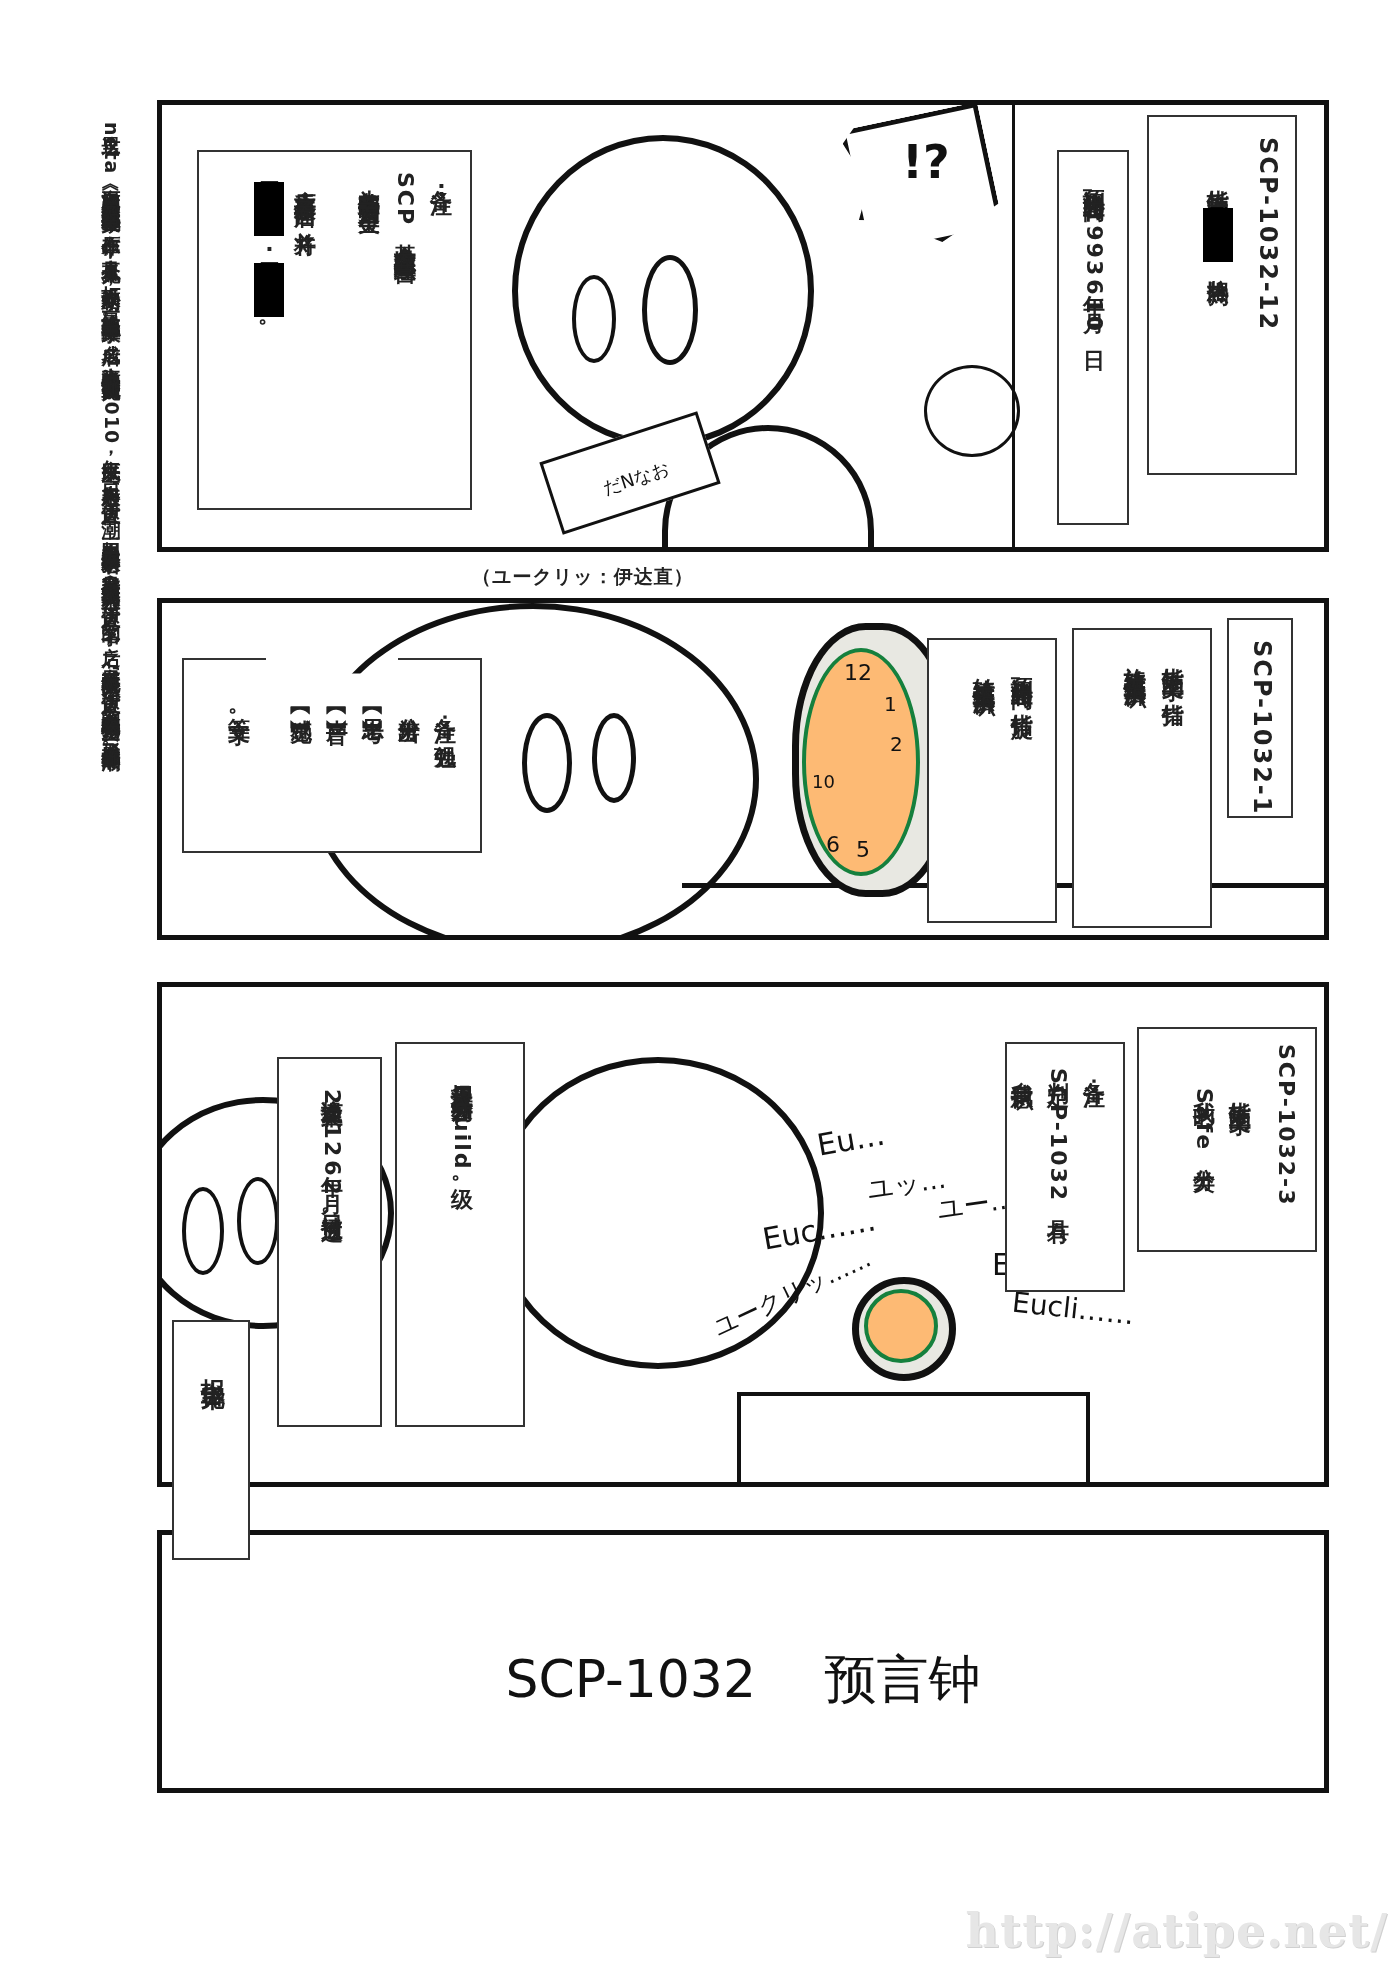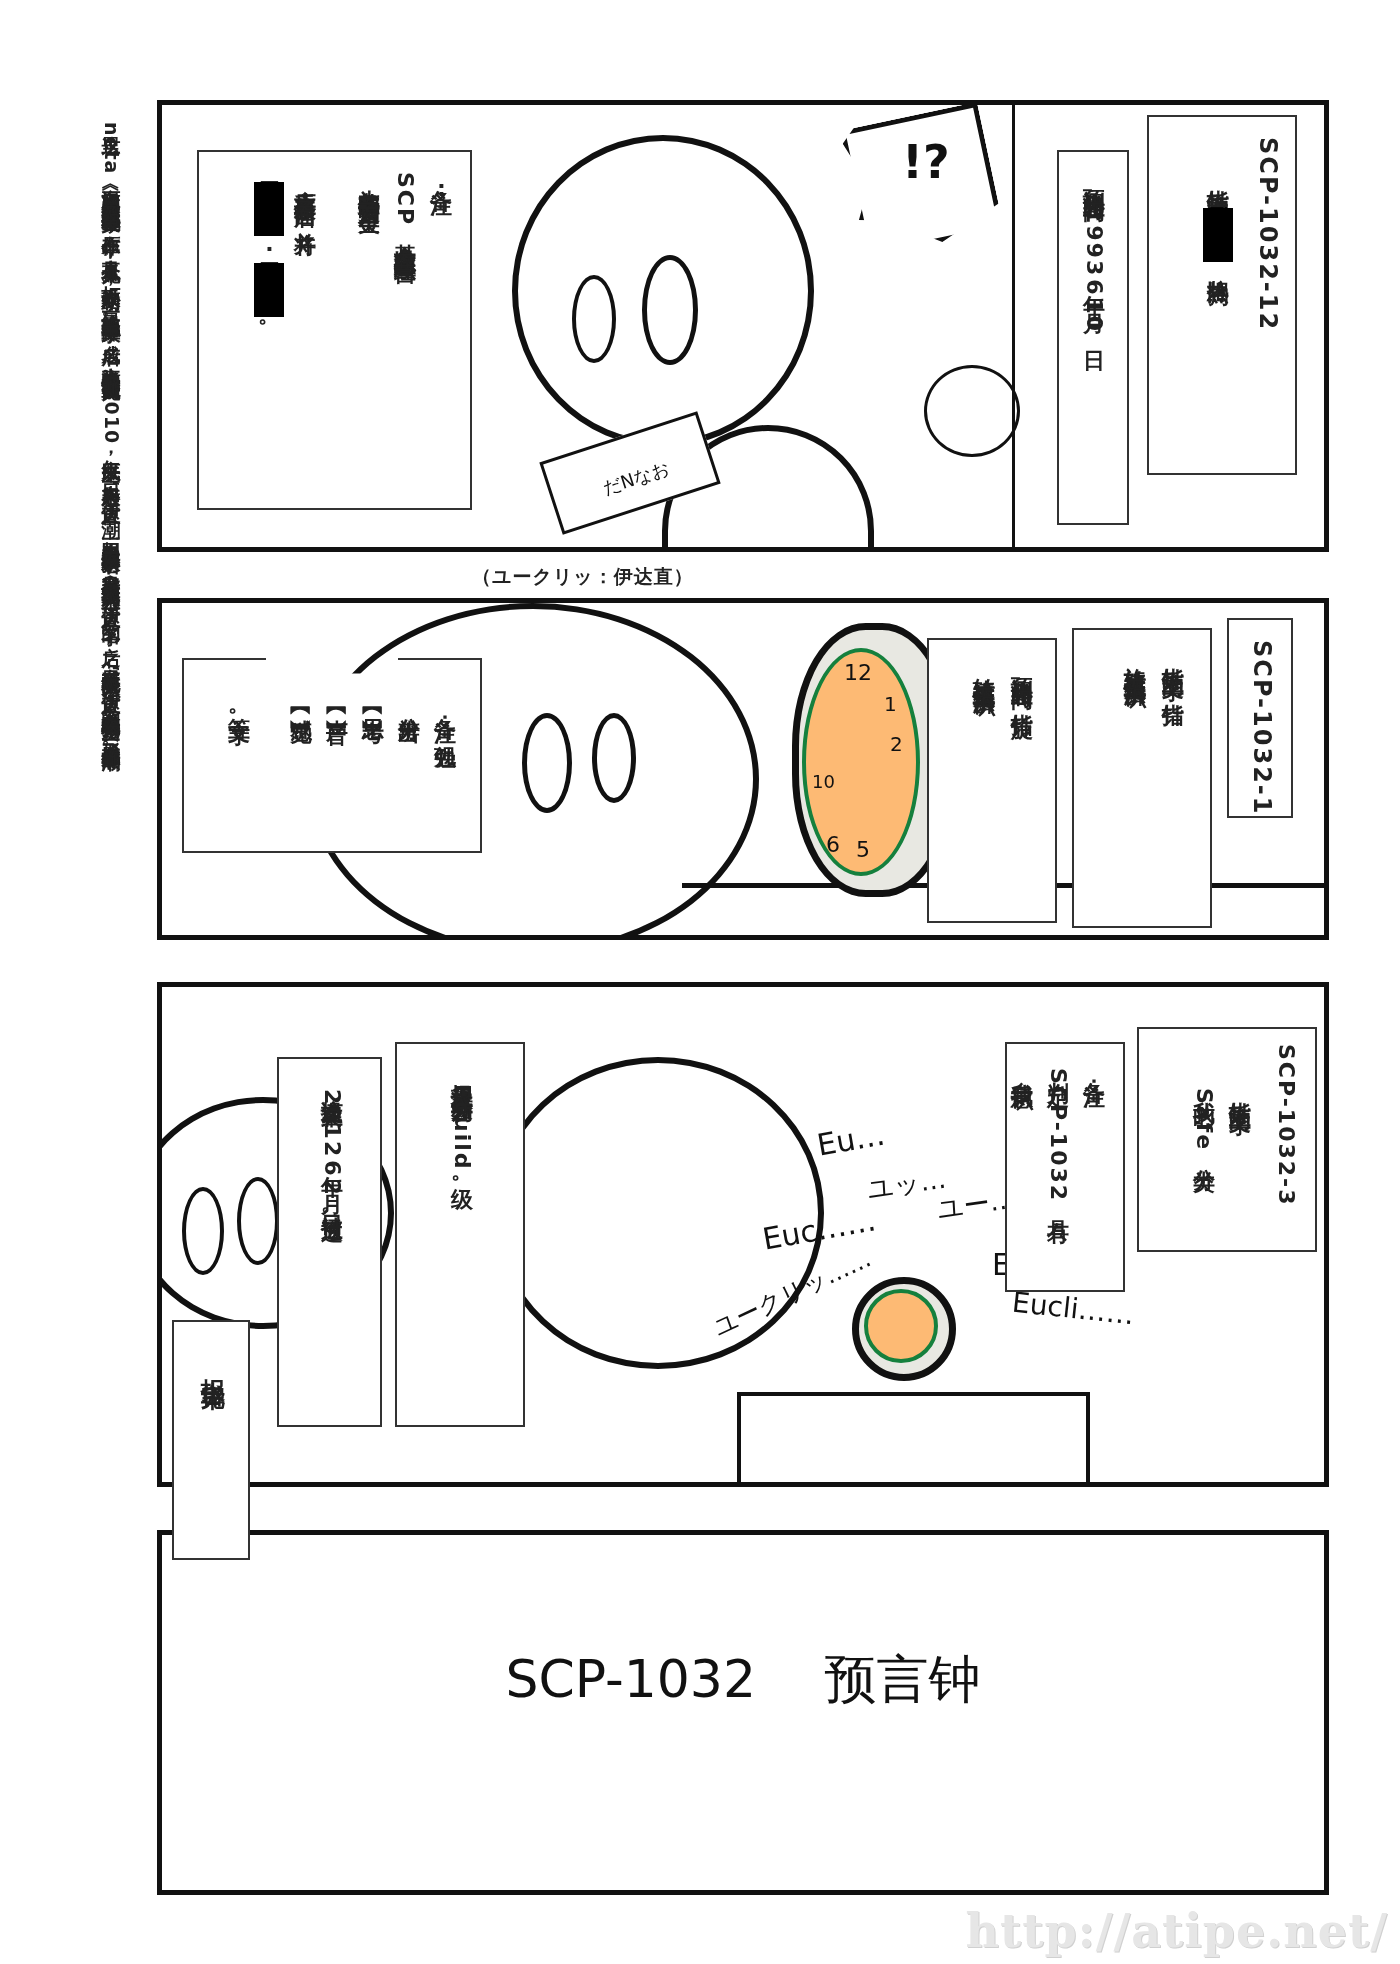--- a/index.html
+++ b/index.html
@@ -171,17 +171,17 @@
       <div class="txt vt">指针上的文字：</div>
       <div class="txt vt-mixed">我的Safe分类</div>
     </div>
   </div>
 </div>
 
 <div class="box" style="left:172px; top:1320px; width:78px; height:240px; z-index:5;">
   <div class="txt vt" style="position:absolute; left:24px; top:38px; font-size:24px;">报告完毕</div>
 </div>
 
-<div class="panel" style="left:157px; top:1530px; width:1172px; height:365px;">
+<div class="panel" style="left:157px; top:1530px; width:1172px; height:263px;">
   <div class="title-main" style="top:110px; white-space:pre;">SCP-1032　 预言钟</div>
 </div>
 
 <div class="watermark">http://atipe.net/</div>
 
 </body></html>

